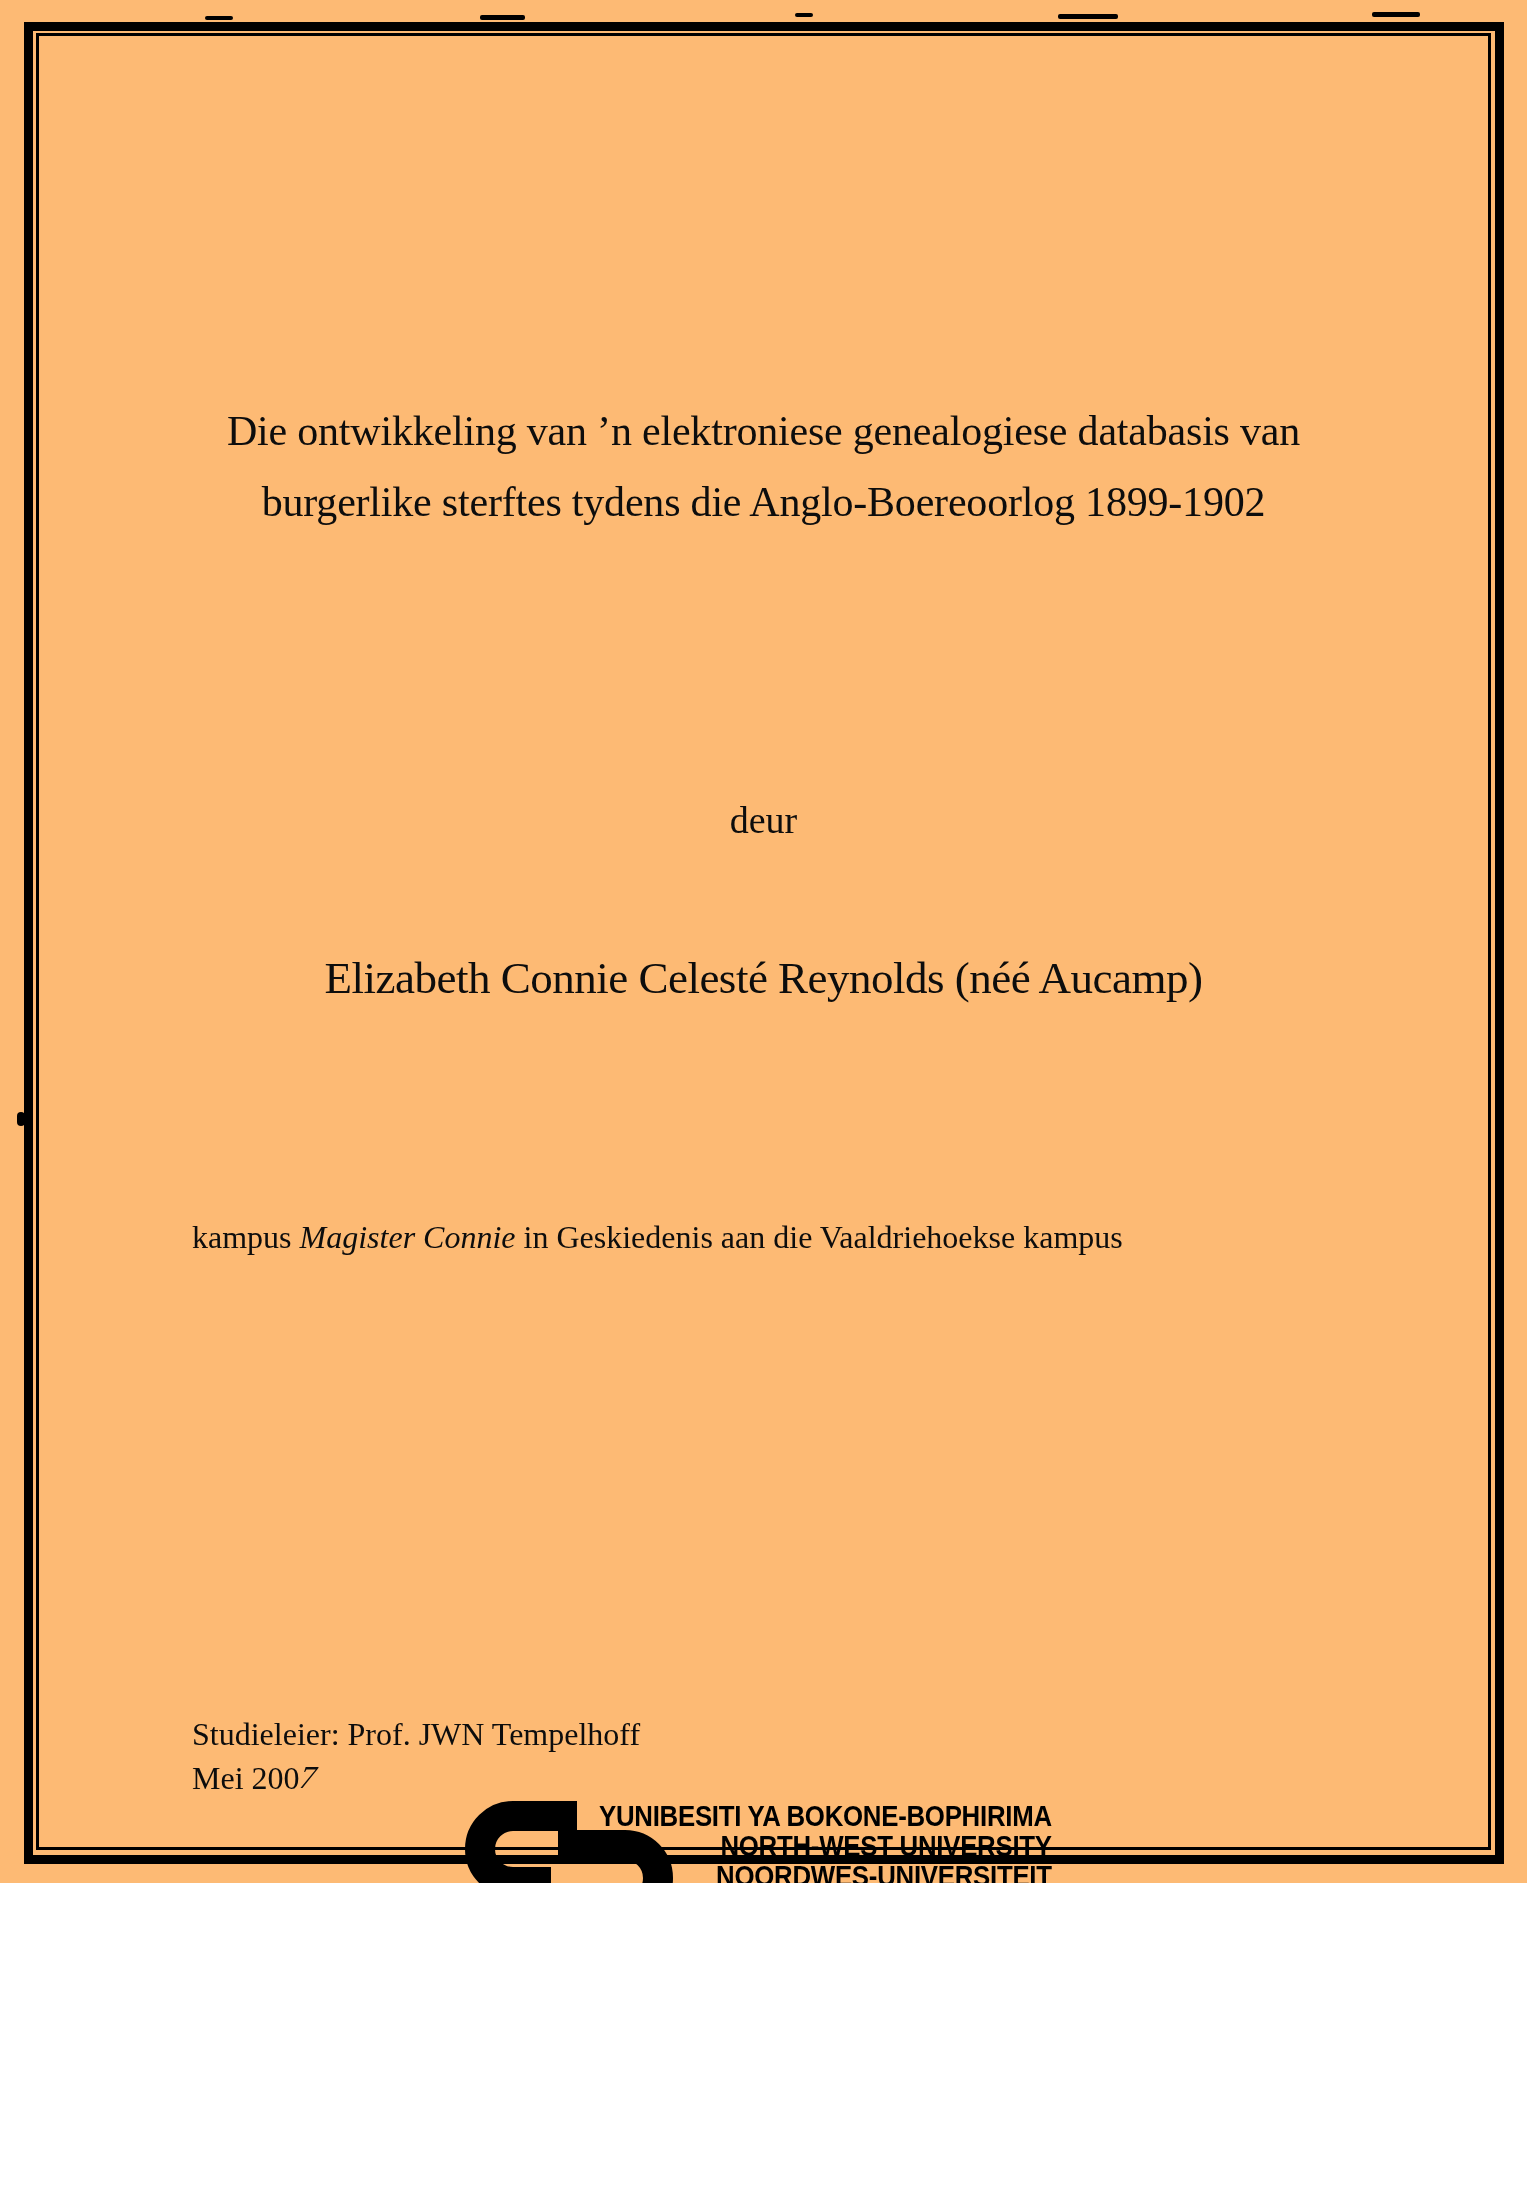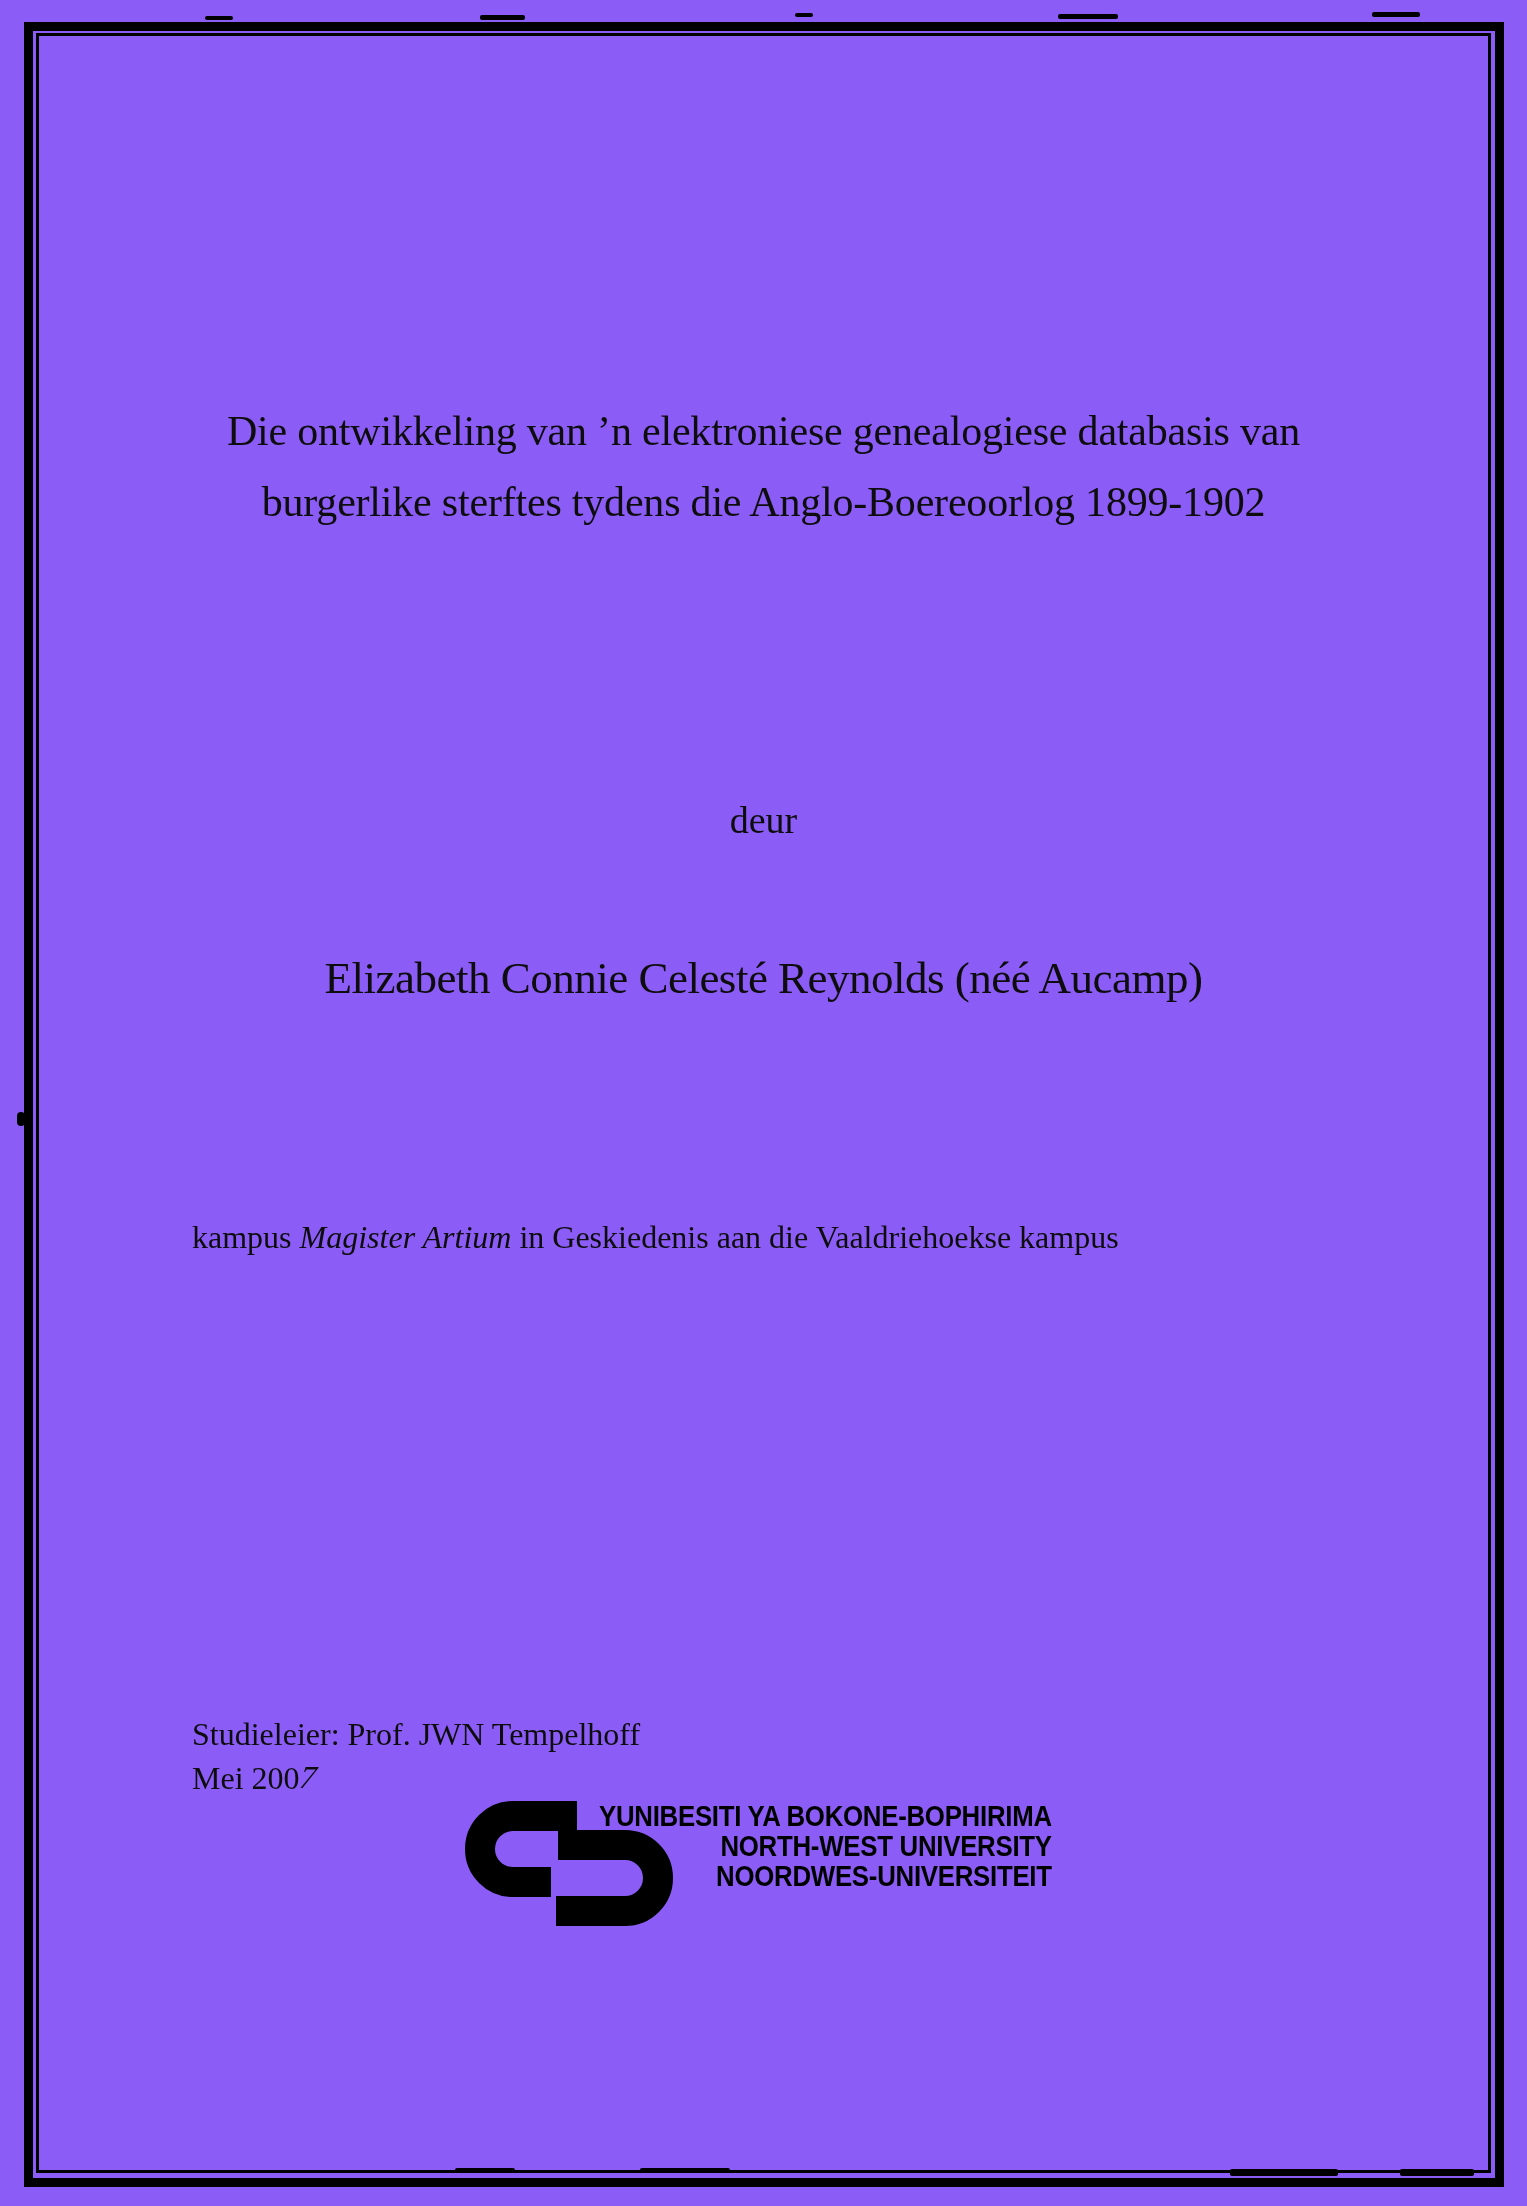--- a/index.html
+++ b/index.html
@@ -1,20 +1,20 @@
 <!DOCTYPE html>
 <html><head>
 <meta charset="utf-8">
 <style>
   html,body{margin:0;padding:0;background:#ffffff;}
   .page{
     position:relative;
     width:1527px;
-    height:2206px;
-    background:#8b5cf6;
+    height:1883px;
+    background:#fdba74;
     font-family:"Liberation Serif", serif;
     color:#0d0d0d;
     overflow:hidden;
   }
   
   .frame-outer{
     position:absolute;
     left:24px; top:22px; right:23px; bottom:19px;
     border:9px solid #000;
   }
@@ -123,21 +123,21 @@
   <div class="title-block">
     <div>Die ontwikkeling van ’n elektroniese genealogiese databasis van</div>
     <div>burgerlike sterftes tydens die Anglo-Boereoorlog 1899-1902</div>
   </div>
 
   <div class="byline-label">deur</div>
 
   <div class="author-line">Elizabeth Connie Celesté Reynolds (néé Aucamp)</div>
 
   <div class="description-block">
-    <div><span>kampus </span><span class="italic">Magister Artium</span><span> in Geskiedenis aan die Vaaldriehoekse kampus</span></div>
+    <div><span>kampus </span><span class="italic">Magister Connie</span><span> in Geskiedenis aan die Vaaldriehoekse kampus</span></div>
   </div>
 
   <div class="footer-block">
     <div>Studieleier: Prof. JWN Tempelhoff</div>
     <div><span>Mei 200</span><span class="distorted-seven">7</span></div>
   </div>
 
   <svg class="logo-mark" width="215" height="135" viewBox="0 0 215 135" aria-hidden="true">
     <path d="M 117 21 H 53 A 33 33 0 0 0 20 54 A 33 33 0 0 0 53 87 H 91" fill="none" stroke="#000" stroke-width="30" stroke-linecap="butt"></path>
     <path d="M 98 50 H 165 A 33 33 0 0 1 198 83 A 33 33 0 0 1 165 116 H 96" fill="none" stroke="#000" stroke-width="30" stroke-linecap="butt"></path>

